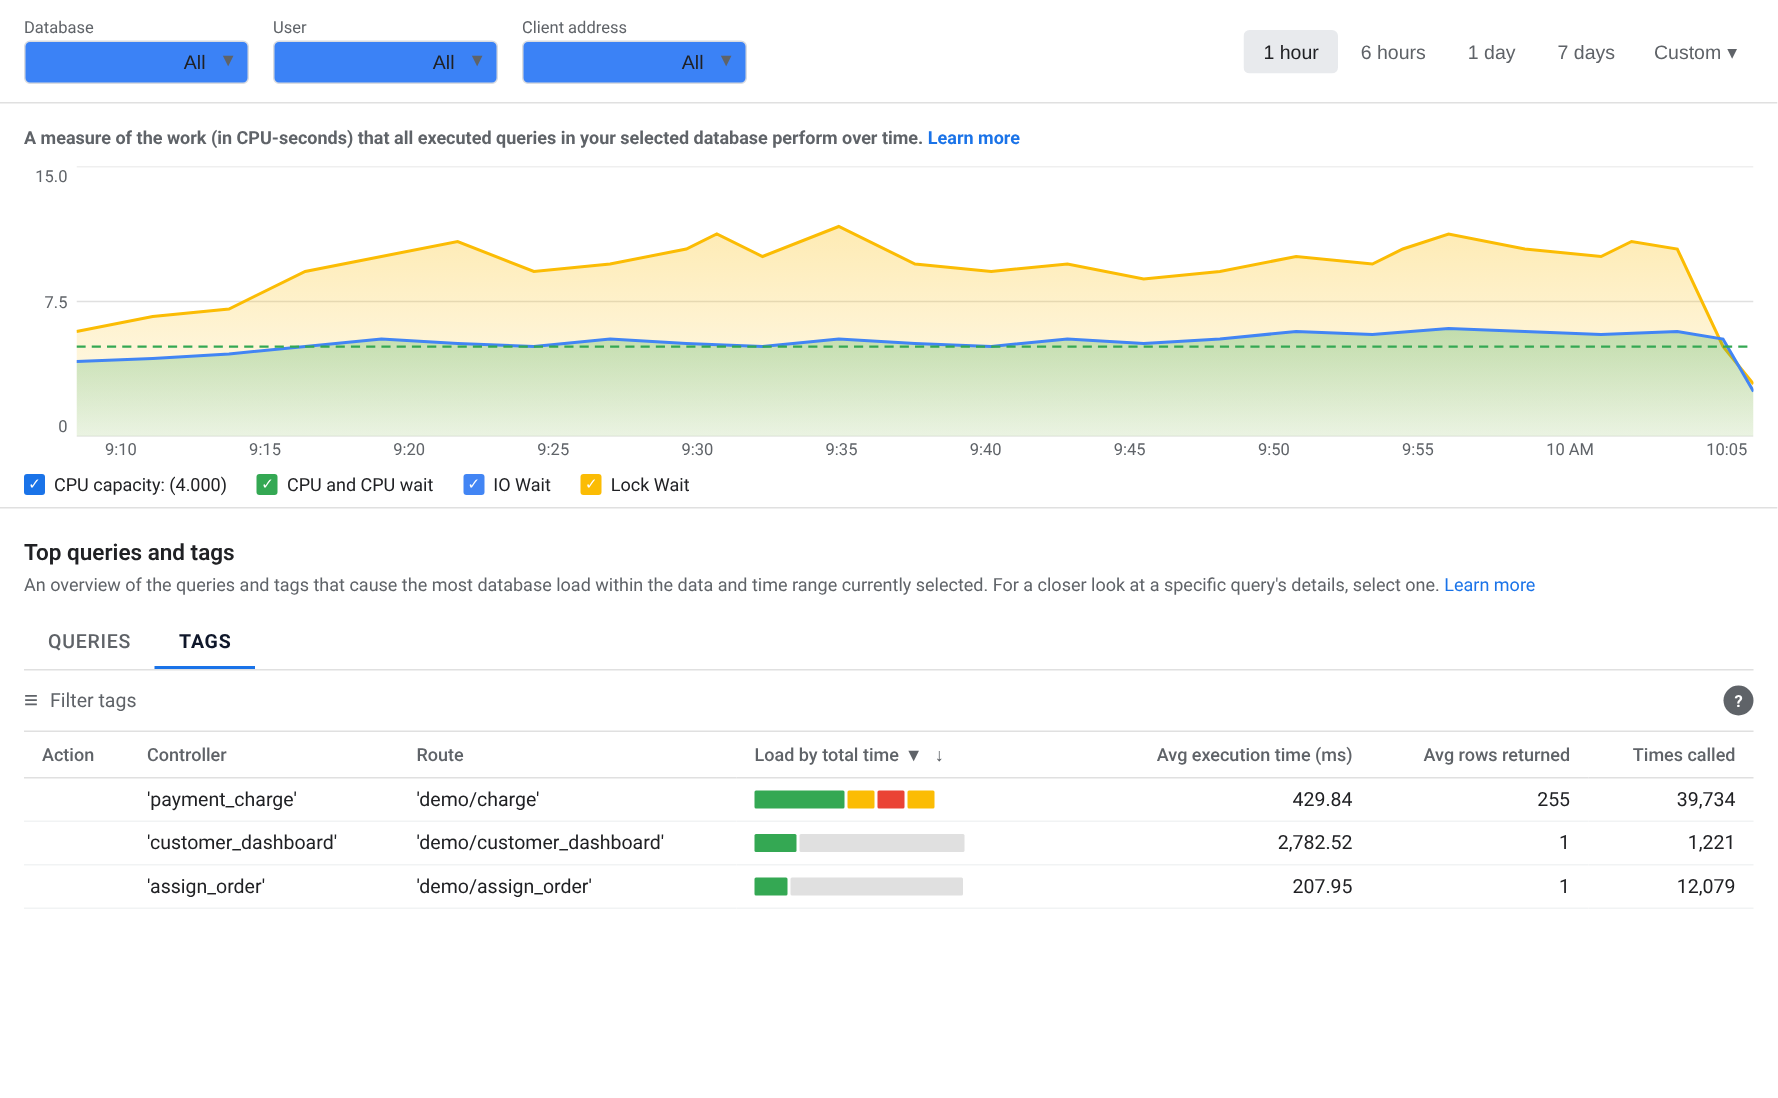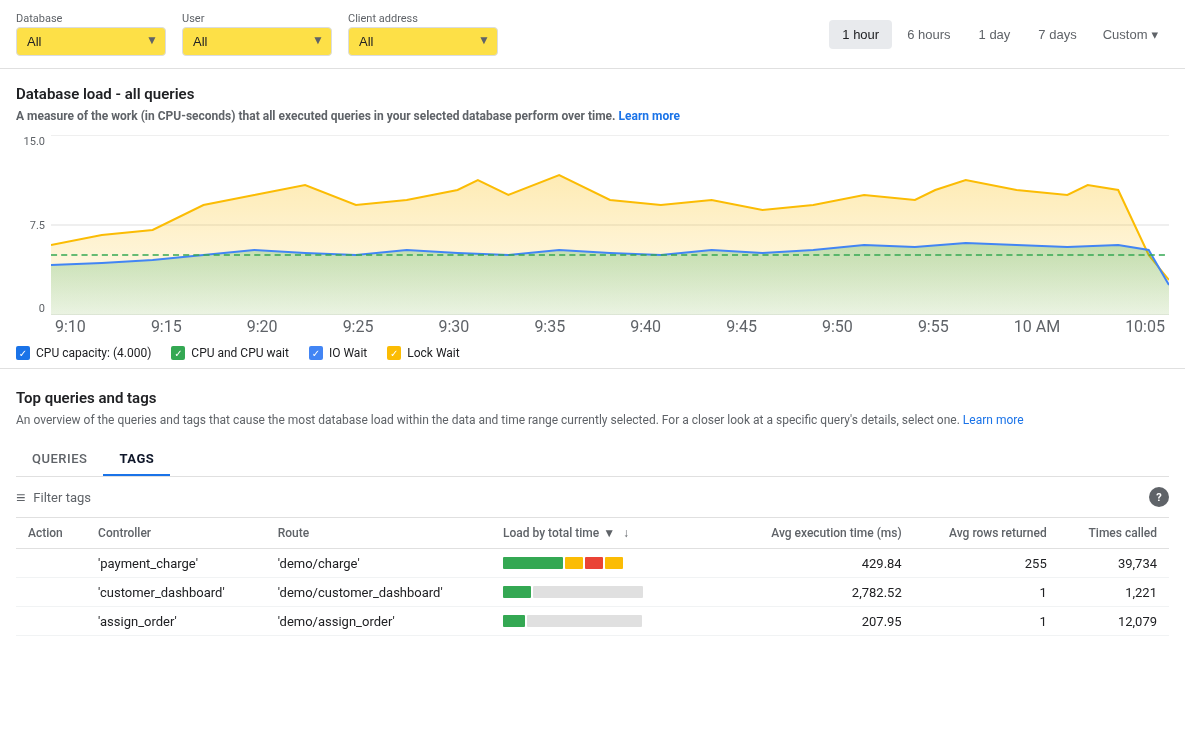--- a/index.html
+++ b/index.html
@@ -23,23 +23,24 @@
       color: #5f6368;
       margin-bottom: 2px;
     }
     .filter-select {
       border: 1px solid #dadce0;
       border-radius: 4px;
       padding: 6px 28px 6px 10px;
       font-size: 13px;
       color: #202124;
       appearance: none;
-      background: #fde047;
+      background: #3b82f6;
       cursor: pointer;
       min-width: 150px;
+      text-align: right;
     }
     .filter-arrow {
       position: absolute;
       right: 8px;
       bottom: 9px;
       pointer-events: none;
       font-size: 12px;
       color: #5f6368;
     }
     .spacer { flex: 1; }
@@ -240,21 +241,20 @@
     <button class="time-btn">1 day</button>
     <button class="time-btn">7 days</button>
     <button class="time-btn-custom">
       <span>Custom</span>
       <span>▾</span>
     </button>
   </div>
 </div>
 
 <div class="chart-section">
-  <div class="section-title">Database load - all queries</div>
   <div class="section-desc">
     <span>A measure of the work (in CPU-seconds) that all executed queries in your selected database perform over time.</span>
     <a href="#">Learn more</a>
   </div>
 
   <div style="display:flex; position:relative; width:100%;">
 
     <div style="display:flex; flex-direction:column; justify-content:space-between; width:35px; height:180px; font-size:11px; color:#5f6368; text-align:right; padding-right:6px;">
       <span>15.0</span>
       <span>7.5</span>
@@ -283,21 +283,21 @@
 
         <path d="M0,110 L50,100 L100,95 L150,70 L200,60 L250,50 L300,70 L350,65 L400,55 L420,45 L450,60 L500,40 L550,65 L600,70 L650,65 L700,75 L750,70 L800,60 L850,65 L870,55 L900,45 L950,55 L1000,60 L1020,50 L1050,55 L1080,120 L1100,145" fill="none" stroke="#fbbc04" stroke-width="2"></path>
 
         <path d="M0,130 L50,128 L100,125 L150,120 L200,115 L250,118 L300,120 L350,115 L400,118 L450,120 L500,115 L550,118 L600,120 L650,115 L700,118 L750,115 L800,110 L850,112 L900,108 L950,110 L1000,112 L1050,110 L1080,115 L1100,150 L1100,180 L0,180 Z" fill="url(#greenGrad)" stroke="none"></path>
 
         <path d="M0,130 L50,128 L100,125 L150,120 L200,115 L250,118 L300,120 L350,115 L400,118 L450,120 L500,115 L550,118 L600,120 L650,115 L700,118 L750,115 L800,110 L850,112 L900,108 L950,110 L1000,112 L1050,110 L1080,115 L1100,150" fill="none" stroke="#4285f4" stroke-width="2"></path>
 
         <line x1="0" y1="120" x2="1100" y2="120" stroke="#34a853" stroke-width="1.5" stroke-dasharray="6,4"></line>
       </svg>
 
-      <div style="display:flex; justify-content:space-between; font-size:16px; color:#5f6368; margin-top:2px; padding:0 4px;">
+      <div style="display:flex; justify-content:space-between; font-size:11px; color:#5f6368; margin-top:2px; padding:0 4px;margin-left:15px;">
         <span>9:10</span>
         <span>9:15</span>
         <span>9:20</span>
         <span>9:25</span>
         <span>9:30</span>
         <span>9:35</span>
         <span>9:40</span>
         <span>9:45</span>
         <span>9:50</span>
         <span>9:55</span>

